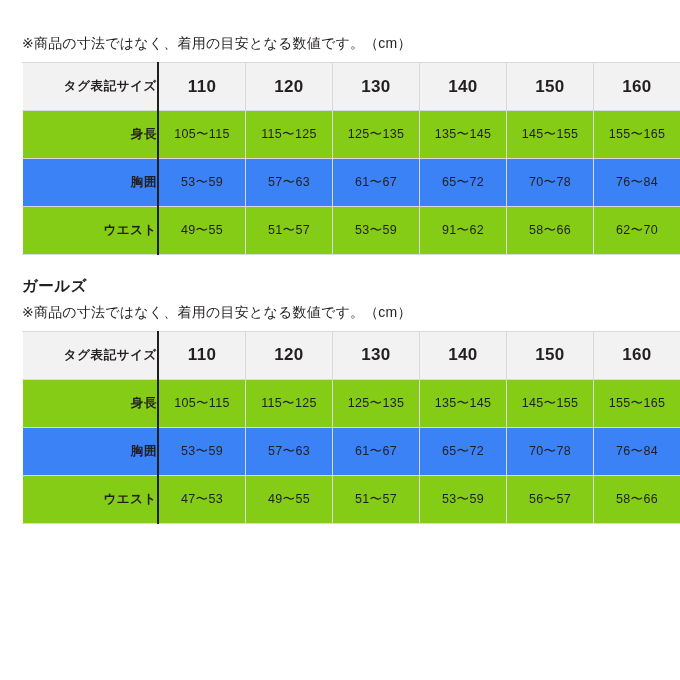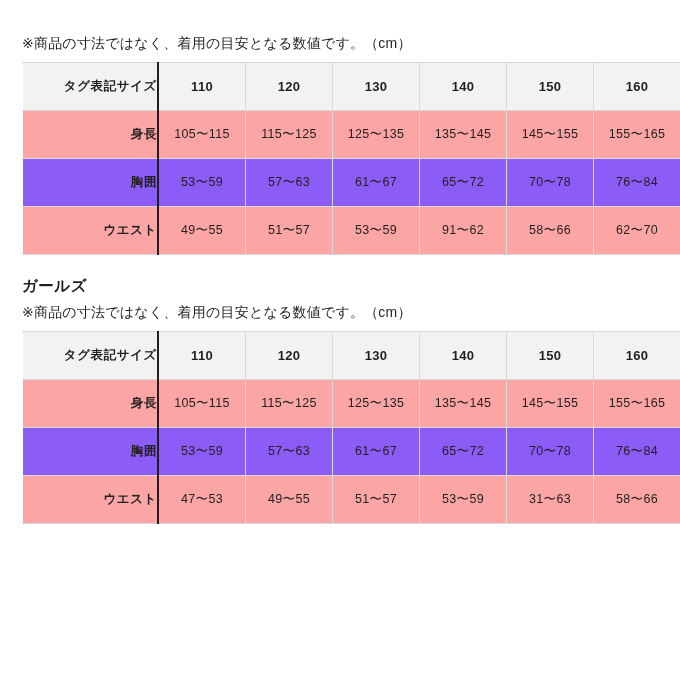--- a/index.html
+++ b/index.html
@@ -58,46 +58,46 @@
     padding: 0;
     height: 47px;
     letter-spacing: 0.3px;
   }
   table.size-table tr.head-row th,
   table.size-table tr.head-row td {
     background: #f2f2f2;
   }
   table.size-table tr.alt td,
   table.size-table tr.alt th {
-    background: #fca5a5;
+    background: #84cc16;
   }
   table.size-table tr.plain td,
   table.size-table tr.plain th {
-    background: #8b5cf6;
+    background: #3b82f6;
   }
   
   table.size-table .rowlabel {
     width: 120px;
     text-align: right;
     padding-left: 14px;
     font-weight: bold;
     font-size: 12.5px;
     border-left: 1px solid #ffffff;
     border-right: 2px solid #231f20;
     letter-spacing: 0.6px;
   }
   table.size-table tr.head-row .rowlabel {
     background: #f2f2f2;
   }
   table.size-table .datacell {
     width: 86px;
   }
   table.size-table tr.head-row .datacell {
     font-weight: bold;
-    font-size: 13px;
+    font-size: 17px;
   }
   
   table.size-table tr:first-child td,
   table.size-table tr:first-child th {
     border-top: 1px solid #d9d9d9;
   }
 </style>
 </head>
 <body>
 
@@ -178,20 +178,20 @@
           <td class="datacell">65〜72</td>
           <td class="datacell">70〜78</td>
           <td class="datacell">76〜84</td>
         </tr>
         <tr class="alt">
           <th class="rowlabel">ウエスト</th>
           <td class="datacell">47〜53</td>
           <td class="datacell">49〜55</td>
           <td class="datacell">51〜57</td>
           <td class="datacell">53〜59</td>
-          <td class="datacell">31〜63</td>
+          <td class="datacell">56〜57</td>
           <td class="datacell">58〜66</td>
         </tr>
       </tbody>
     </table>
   </div>
 
 </div>
 
 </body></html>

